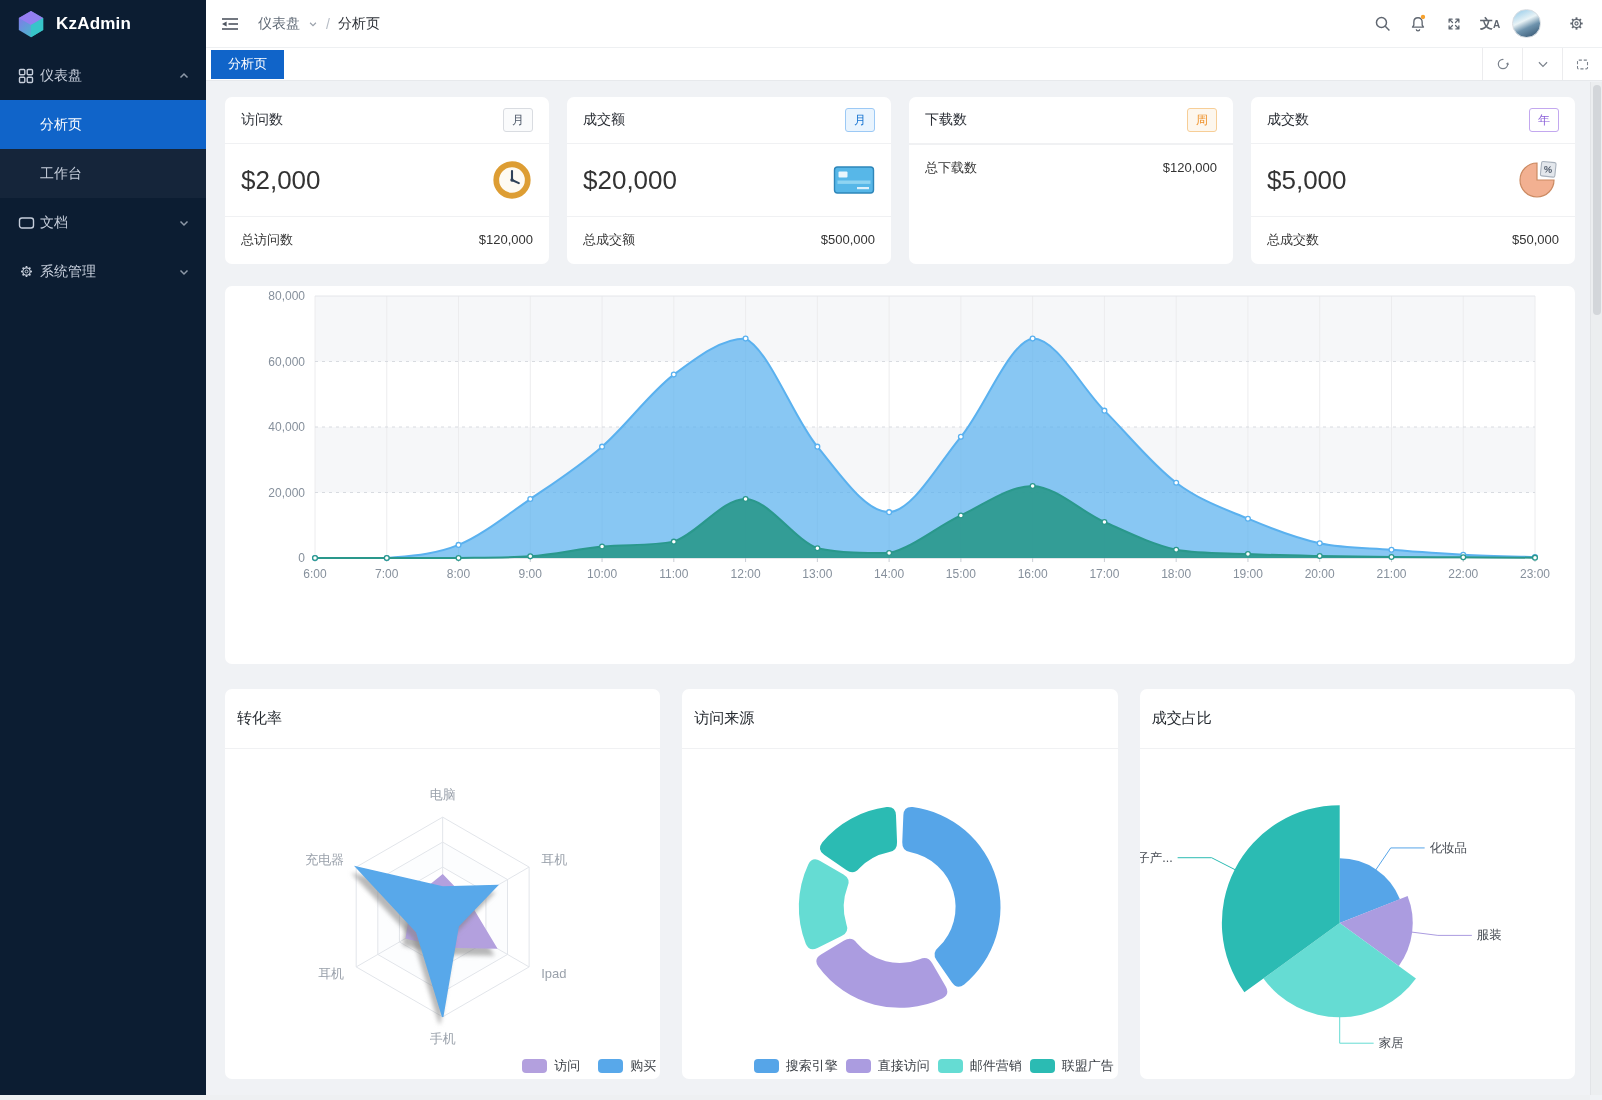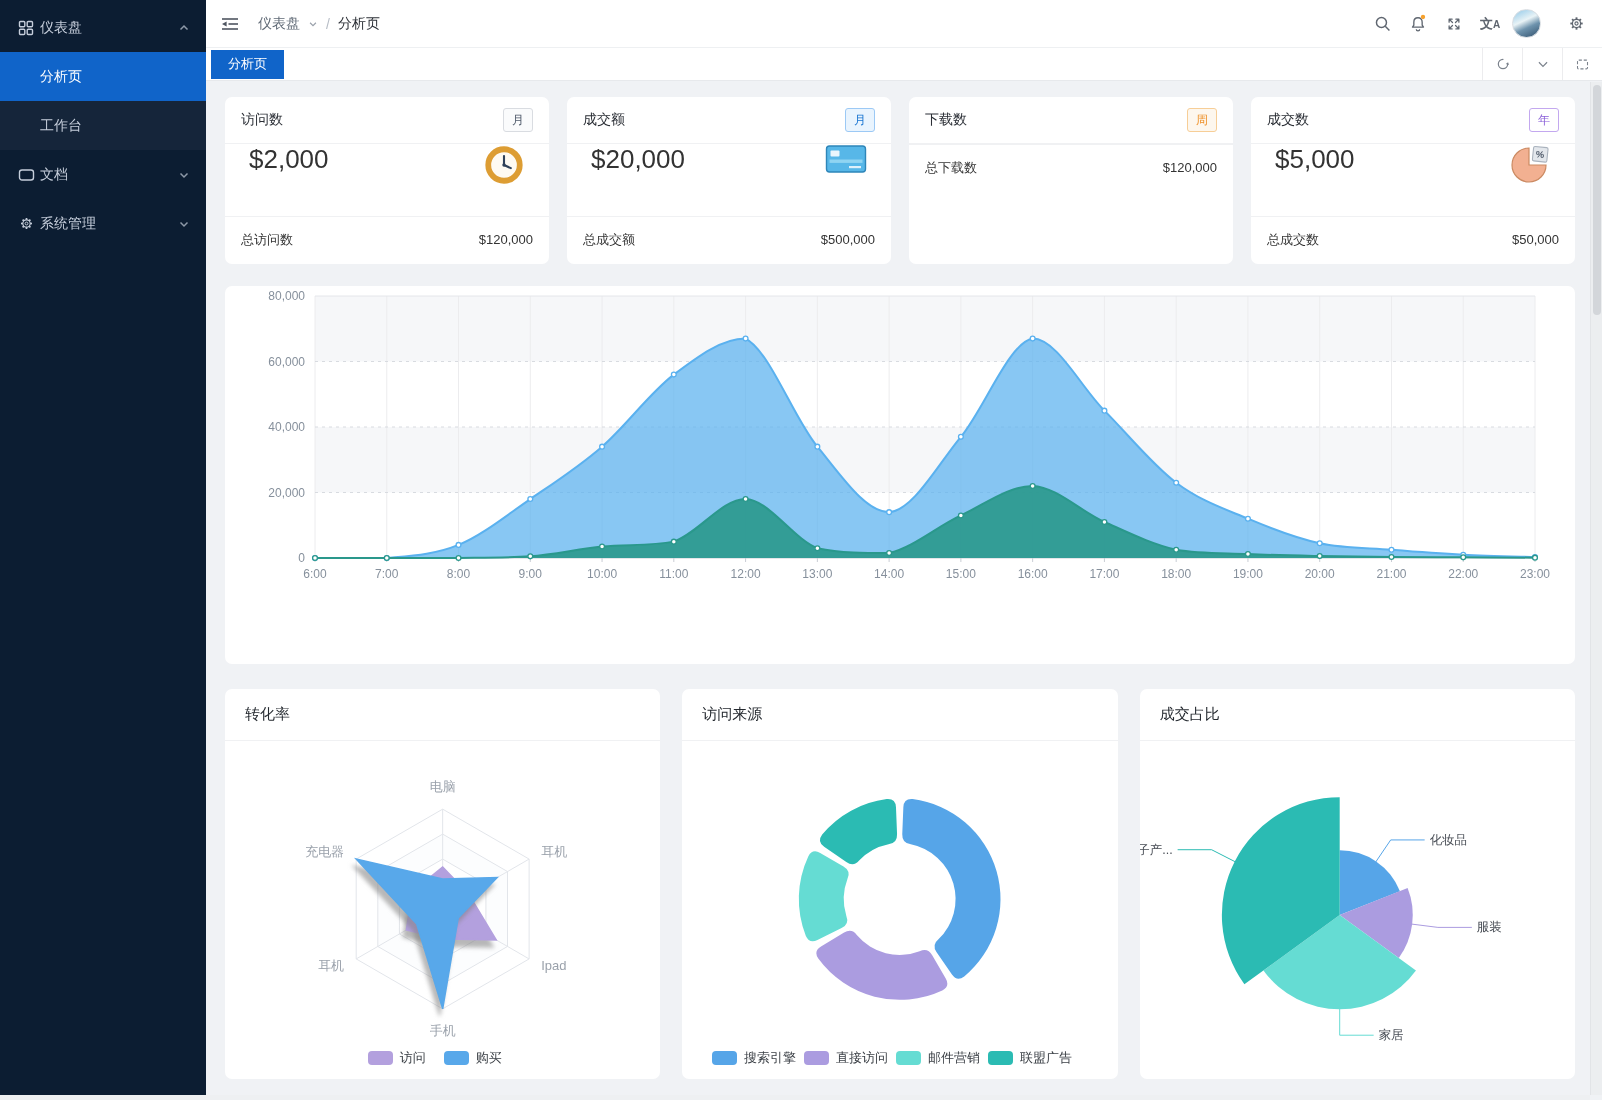--- a/index.html
+++ b/index.html
@@ -42,50 +42,64 @@
   .content { position:absolute; top:82px; left:0; right:12px; bottom:0; padding:15px 15px 0 19px; overflow:hidden; }
   .card { background:#fff; border-radius:7px; }
   .stat-row { display:flex; gap:18px; }
   .stat-card { flex:1; height:167px; }
   .stat-head { height:47px; padding:0 16px; border-bottom:1px solid #f0f1f3; display:flex; align-items:center; justify-content:space-between; font-size:14px; color:#2b2f36; }
   .badge { height:24px; padding:0 8px; border:1px solid; border-radius:3px; font-size:12px; display:flex; align-items:center; }
   .badge.b0 { color:#4e5969; border-color:#d9dce1; background:#fafbfc; }
   .badge.b1 { color:#1673d1; border-color:#9cc9f5; background:#e9f4fe; }
   .badge.b2 { color:#ee9028; border-color:#f7ce97; background:#fdf7ee; }
   .badge.b3 { color:#8a5fd8; border-color:#c3a8ef; background:#fff; }
-  .stat-body { height:72px; padding:0 24px; display:flex; justify-content:space-between; }
+  .stat-body { height:72px; padding:0 16px; display:flex; align-items:center; justify-content:space-between; }
   .stat-value { font-size:26px; color:#333; }
   .stat-foot { border-top:1px solid #f0f1f3; height:46px; padding:0 16px; display:flex; align-items:center; justify-content:space-between; font-size:13px; color:#333; }
   
   .trend-card { margin-top:22px; height:378px; }
   .trend-head { height:53px; border-bottom:1px solid #f0f1f3; display:flex; align-items:flex-end; padding-left:27px; gap:40px; }
   .t-tab { font-size:15px; padding-bottom:15px; color:#42474e; cursor:pointer; position:relative; }
   .t-tab.on { color:#1064c9; }
   .t-tab.on::after { content:""; position:absolute; left:-4px; right:-4px; bottom:0; height:3px; background:#1064c9; }
   
   .bottom-row { margin-top:25px; display:flex; gap:22px; }
   .panel { flex:1; height:390px; position:relative; }
-  .panel-head { height:52px; padding:0 20px; display:flex; align-items:center; border-bottom:1px solid #f0f1f3; font-size:15px; color:#24292f; }
+  .panel-head { height:60px; padding:0 12px; display:flex; align-items:center; border-bottom:1px solid #f0f1f3; font-size:15px; color:#24292f; }
   .panel-body { position:relative; height:338px; }
-  .legend-row { position:absolute; left:0; right:16px; bottom:12px; display:flex; justify-content:center; gap:18px; }
+  .legend-row { position:absolute; left:0; right:4px; bottom:12px; display:flex; justify-content:flex-end; gap:18px; }
   .lg-item { display:flex; align-items:center; gap:7px; cursor:pointer; }
   .lg-swatch { width:25px; height:14px; border-radius:4px; display:inline-block; }
   .lg-text { font-size:13px; color:#3a3f45; }
   
   .v-scroll { position:absolute; right:0; top:82px; bottom:5px; width:12px; background:#eceef0; border-left:1px solid #e2e4e7; z-index:6; }
   .v-thumb { position:absolute; top:3px; left:2px; width:8px; height:230px; border-radius:4px; background:#d3d6da; }
   .h-scroll { position:absolute; left:0; right:12px; bottom:0; height:5px; background:#eef0f2; z-index:7; }
   svg text { font-family:"Liberation Sans","DejaVu Sans",sans-serif; }
 </style>
 </head>
 <body>
 
 <div class="app">
 
   <div class="sidebar">
+    <div class="logo-row">
+      <svg width="30" height="30" viewBox="0 0 32 32">
+        <defs>
+          <linearGradient id="lg1" x1="0" y1="0" x2="1" y2="1">
+            <stop offset="0" stop-color="#8e6cf0"></stop>
+              <stop offset="1" stop-color="#2fd3c0"></stop>
+          </linearGradient>
+        </defs>
+        <path d="M16 2 L29 9.5 V22.5 L16 30 L3 22.5 V9.5 Z" fill="url(#lg1)"></path>
+        <path d="M16 2 L29 9.5 L16 17 L3 9.5 Z" fill="#9b7bf3" opacity="0.85"></path>
+        <path d="M16 17 L29 9.5 V22.5 L16 30 Z" fill="#35c6c9" opacity="0.9"></path>
+      </svg>
+      <span class="logo-text">KzAdmin</span>
+    </div>
     <div class="menu">
       <div class="menu-item">
         <span class="mi-icon">
           <svg width="16" height="16" viewBox="0 0 16 16" fill="none" stroke="#c6cedb" stroke-width="1.4">
             <rect x="1.5" y="1.5" width="5.3" height="5.3" rx="1"></rect>
               <rect x="9.2" y="1.5" width="5.3" height="5.3" rx="1"></rect>
             <rect x="1.5" y="9.2" width="5.3" height="5.3" rx="1"></rect>
               <rect x="9.2" y="9.2" width="5.3" height="5.3" rx="1"></rect>
           </svg>
         </span>

